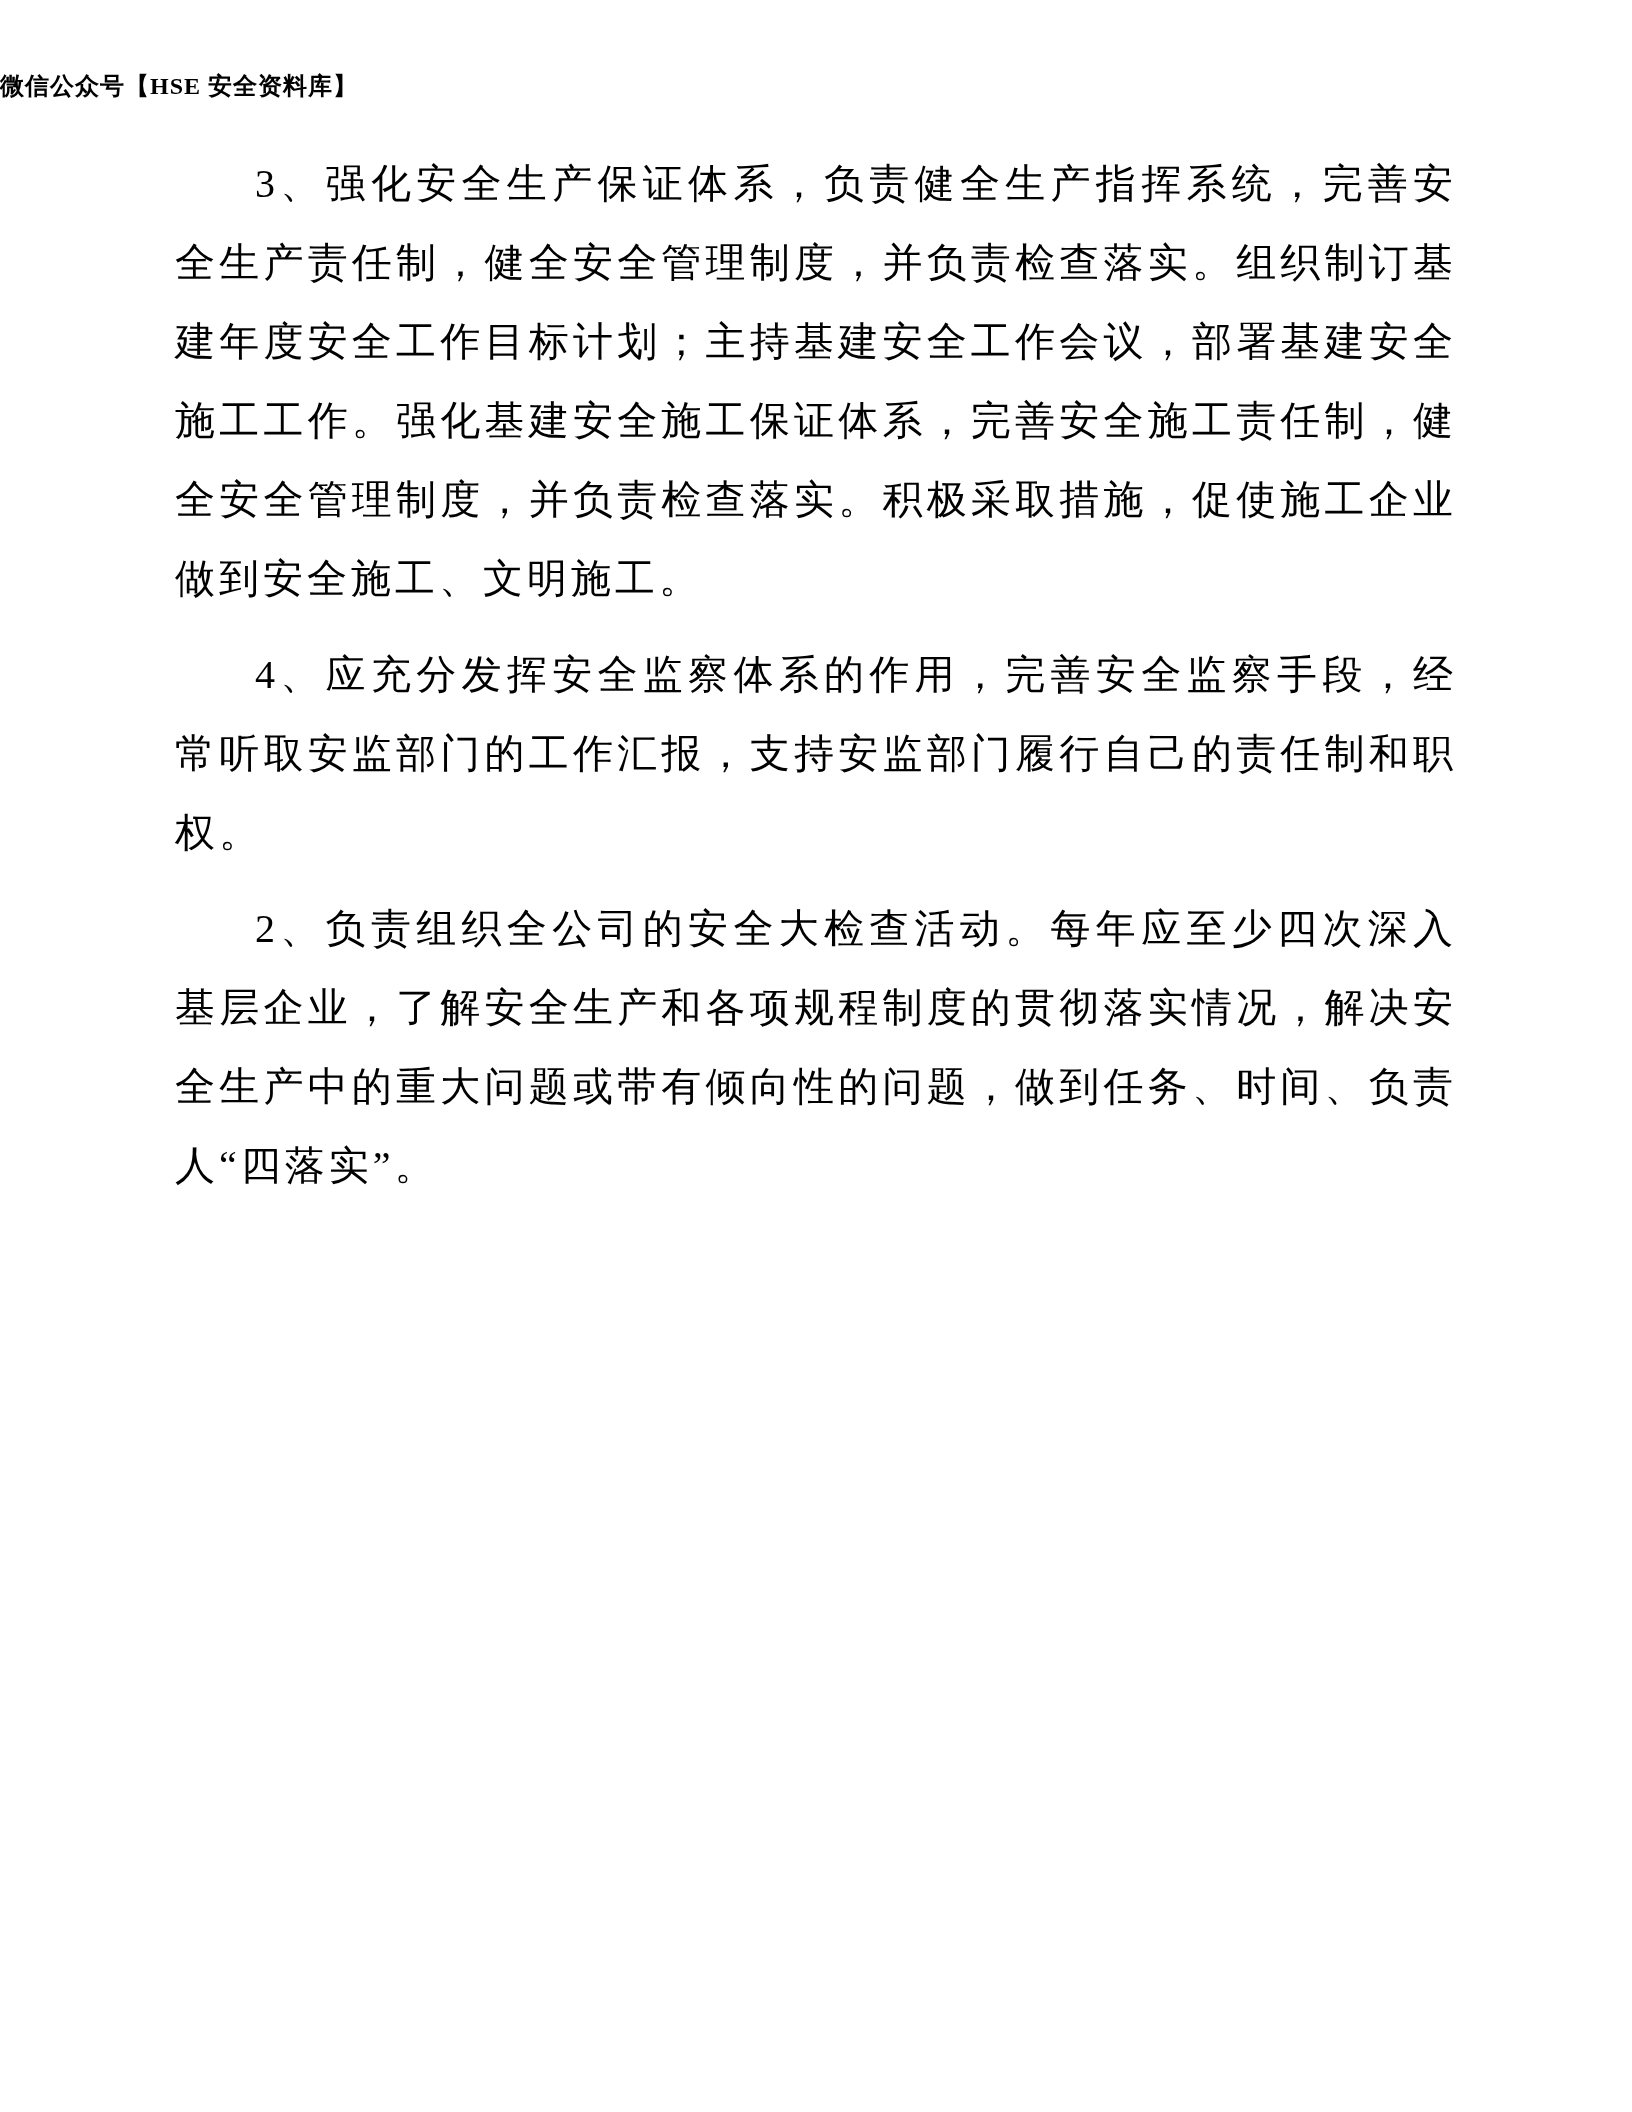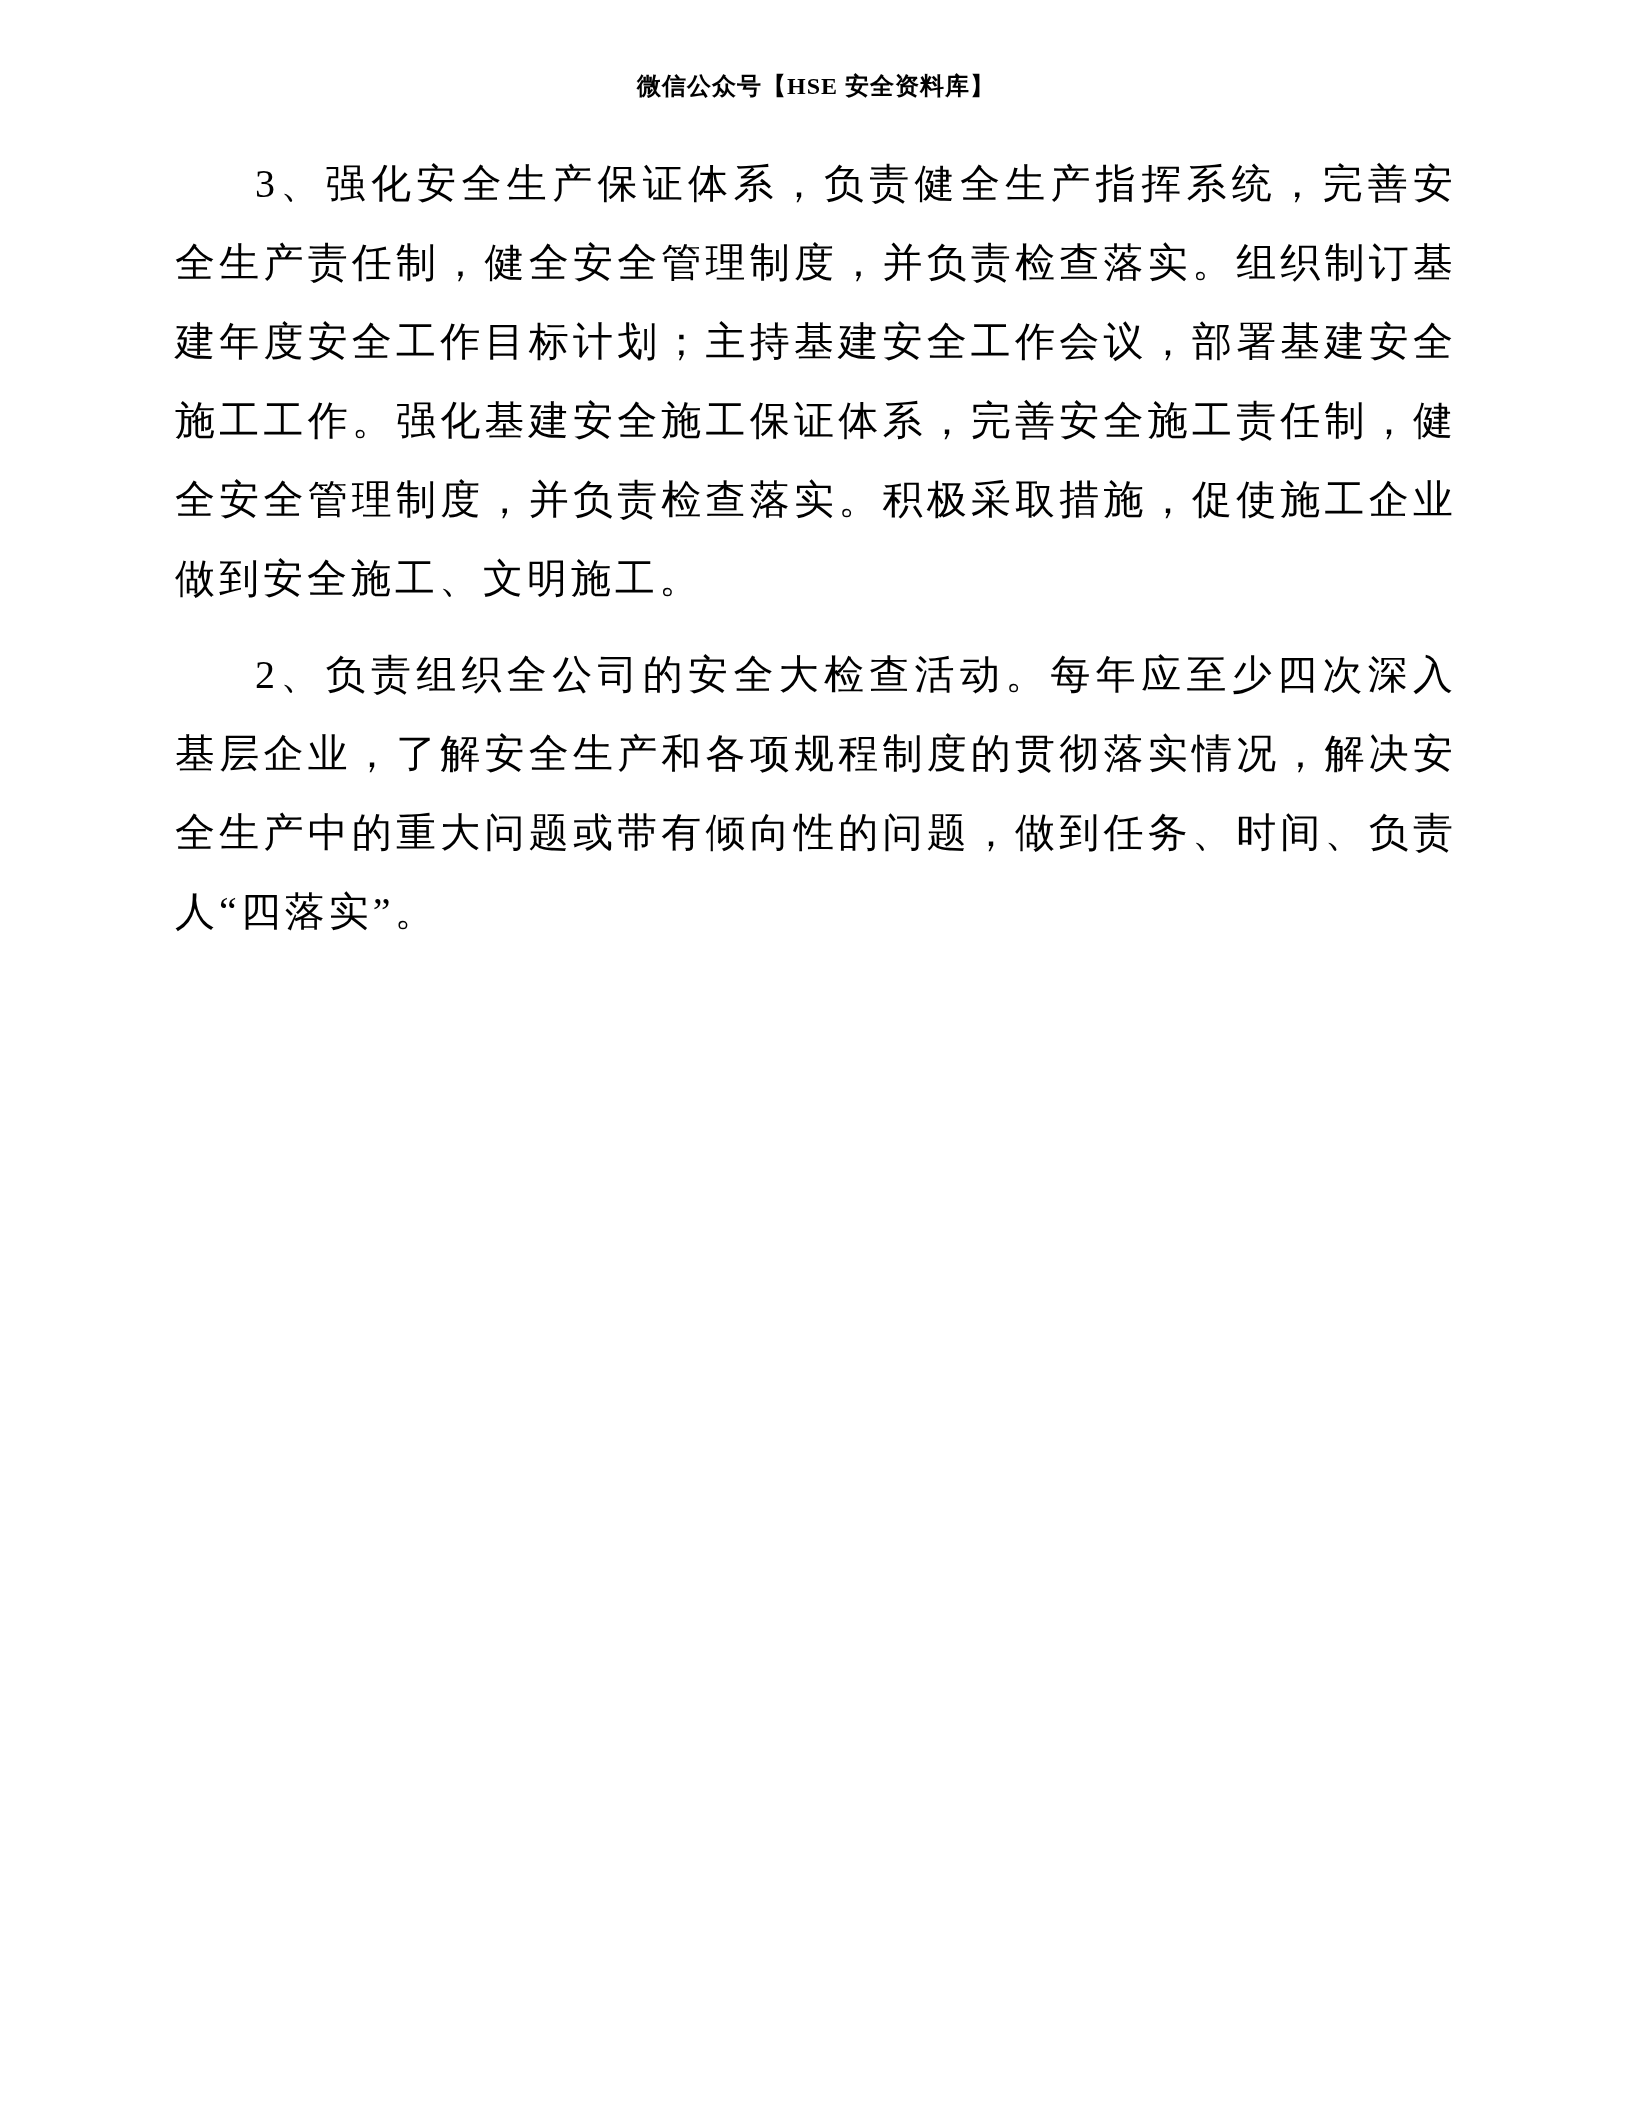--- a/index.html
+++ b/index.html
@@ -12,21 +12,20 @@
     width: 1632px;
     height: 2112px;
     background: #ffffff;
     color: #000000;
     font-family: "Liberation Serif", "DejaVu Serif", serif;
     overflow: hidden;
     box-sizing: border-box;
   }
   .doc-header {
     padding-top: 70px;
-    text-align: center;
     font-size: 24px;
     font-weight: bold;
     letter-spacing: 1px;
     color: #000000;
   }
   .doc-body {
     margin: 42px auto 0 auto;
     width: 1282px;
     font-size: 40px;
     line-height: 79px;
@@ -41,15 +40,16 @@
   }
 </style>
 </head>
 <body>
 
 <div class="page">
   <div class="doc-header">微信公众号【HSE 安全资料库】</div>
 
   <div class="doc-body">
     <p class="para">3、强化安全生产保证体系，负责健全生产指挥系统，完善安全生产责任制，健全安全管理制度，并负责检查落实。组织制订基建年度安全工作目标计划；主持基建安全工作会议，部署基建安全施工工作。强化基建安全施工保证体系，完善安全施工责任制，健全安全管理制度，并负责检查落实。积极采取措施，促使施工企业做到安全施工、文明施工。</p>
+    <p class="para">4、应充分发挥安全监察体系的作用，完善安全监察手段，经常听取安监部门的工作汇报，支持安监部门履行自己的责任制和职权。</p>
     <p class="para">2、负责组织全公司的安全大检查活动。每年应至少四次深入基层企业，了解安全生产和各项规程制度的贯彻落实情况，解决安全生产中的重大问题或带有倾向性的问题，做到任务、时间、负责人“四落实”。</p>
   </div>
 </div>
 
 </body></html>

